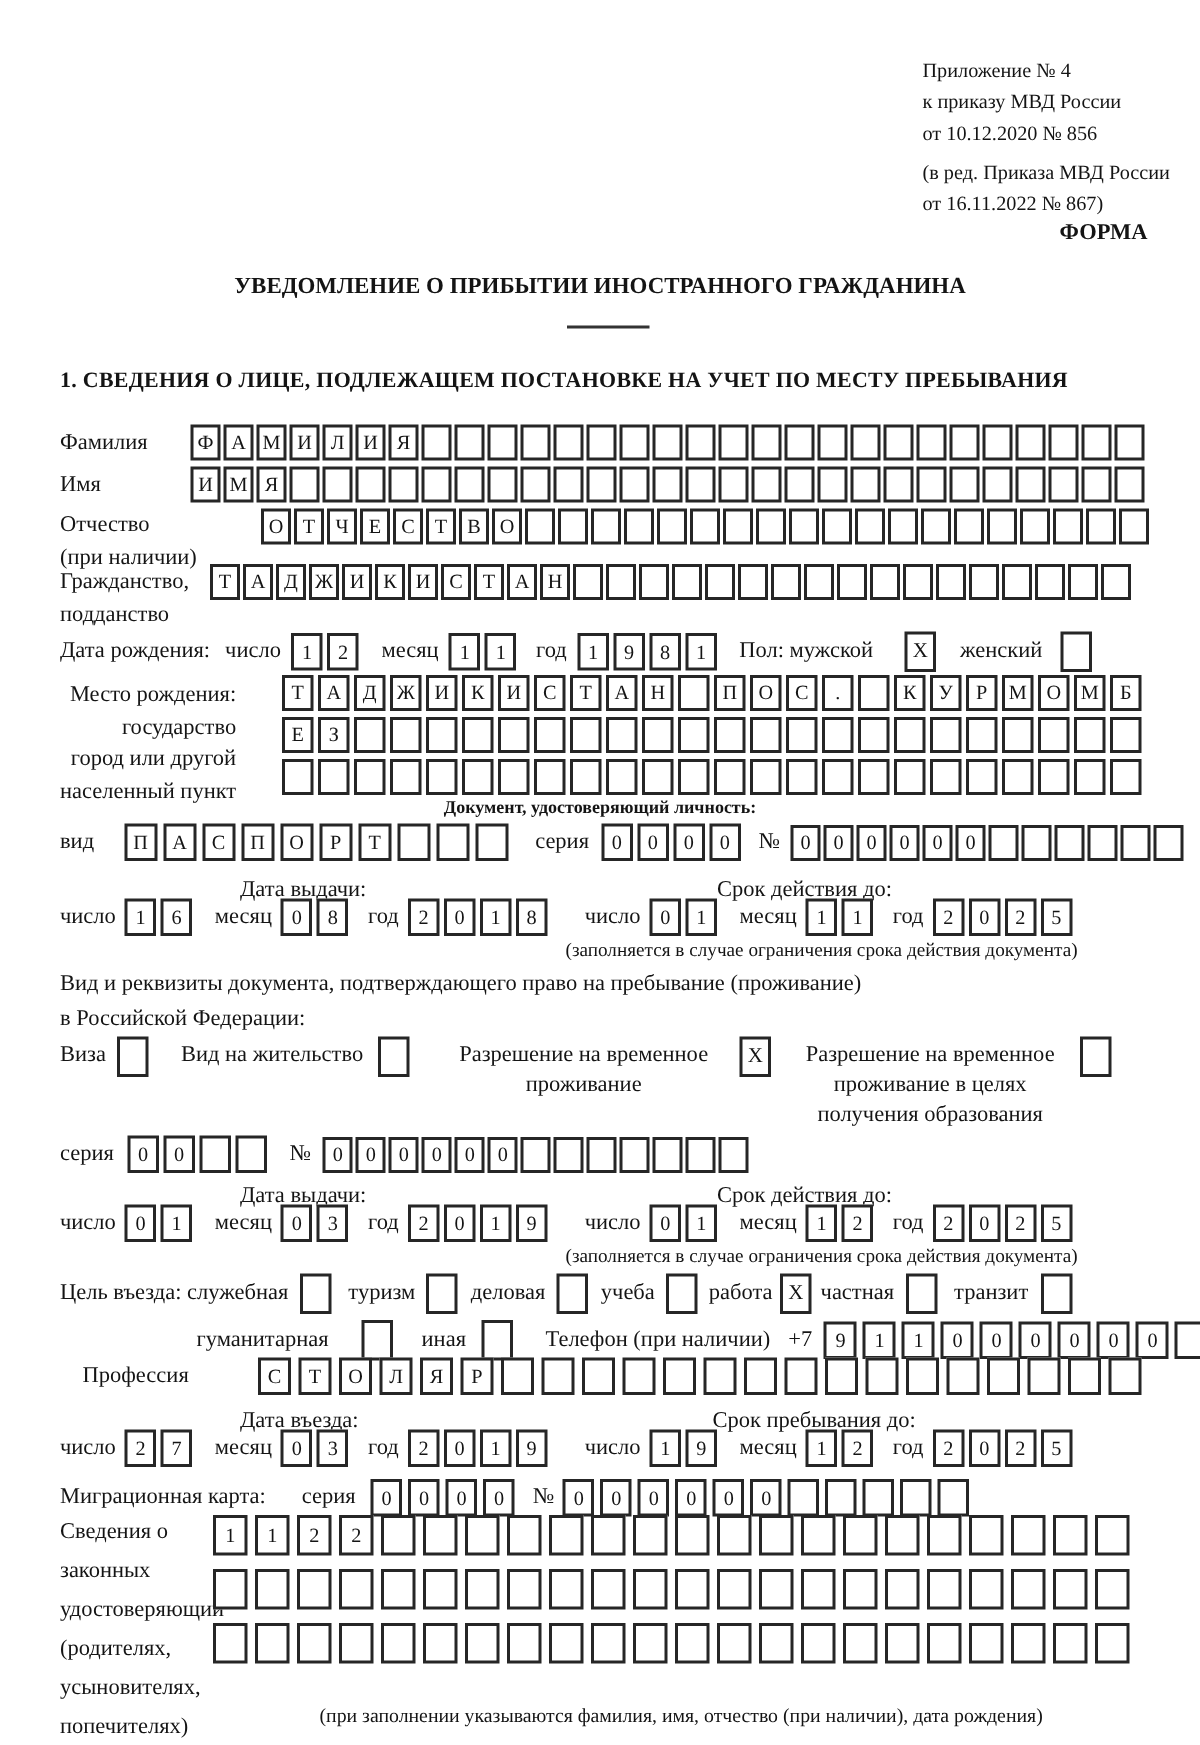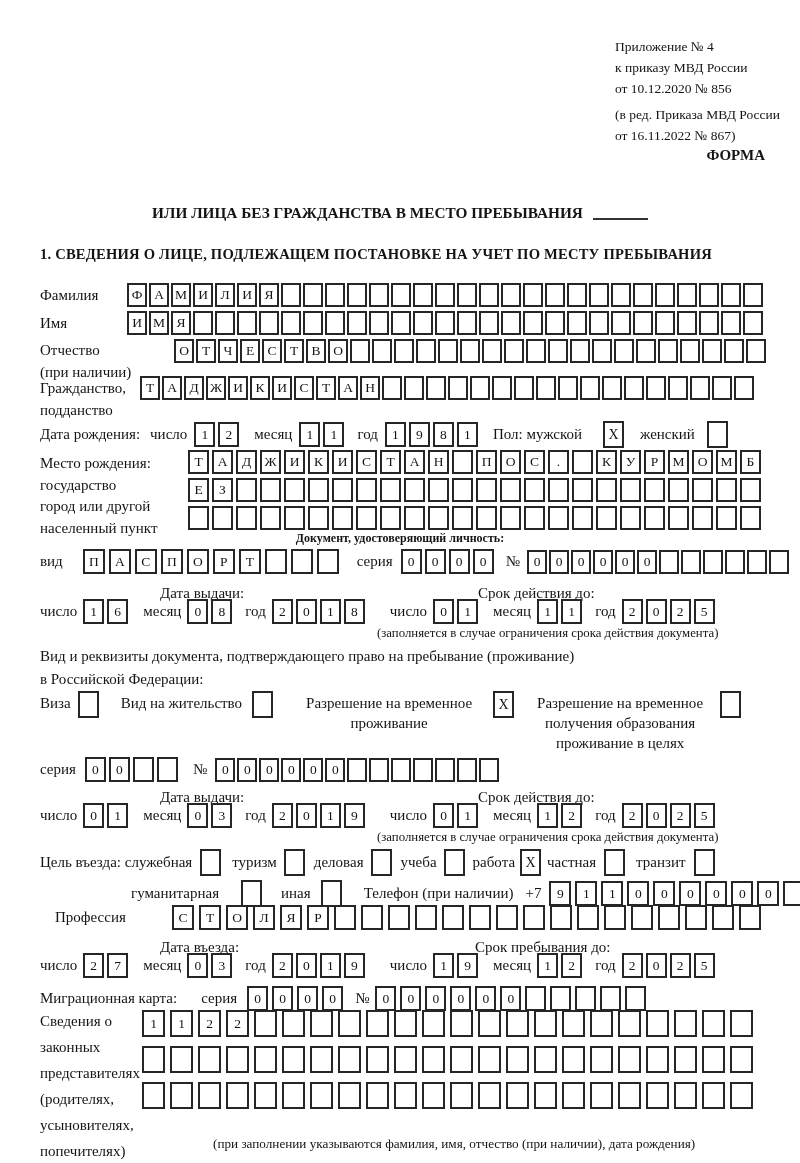--- a/index.html
+++ b/index.html
@@ -23,40 +23,41 @@
   .c27 .cell{width:22px;height:25px;margin-right:5px;}
   .c28 .cell{width:23px;height:27px;margin-right:5px;}
   .cb{width:21px;height:27px;border:2px solid #262626;display:inline-flex;align-items:center;
       justify-content:center;font-size:14px;box-sizing:border-box;flex:0 0 auto;background:#fff;}
   .frow{display:flex;align-items:center;white-space:nowrap;}
   .frow-top{display:flex;align-items:flex-start;white-space:nowrap;}
   .uline{display:inline-block;width:55px;border-bottom:2px solid #333;margin-left:10px;
          vertical-align:-2px;height:1px;}
   .optblock{text-align:center;line-height:20px;font-size:15px;white-space:normal;}
   .replabel div{line-height:26px;}
-  .bplabel div{line-height:21.5px;}
+  .bplabel div{line-height:21.5px;text-align:right;}
   .sp{display:inline-block;flex:0 0 auto;}
 </style>
 </head>
 <body>
 
 <div class="page">
 
   <div class="abs ref" style="left:615px;top:36px;">
     <div>Приложение № 4</div>
     <div>к приказу МВД России</div>
     <div>от 10.12.2020 № 856</div>
     <div class="gap">(в ред. Приказа МВД России</div>
     <div>от 16.11.2022 № 867)</div>
   </div>
 
   <div class="abs lb b" style="right:35px;top:147px;">ФОРМА</div>
 
+  <div class="abs center b" style="top:182px;font-size:15.3px;">УВЕДОМЛЕНИЕ О ПРИБЫТИИ ИНОСТРАННОГО ГРАЖДАНИНА</div>
   <div class="abs center b" style="top:204px;font-size:15.3px;">
-    <span>ИЛИ ЛИЦА БЕЗ ГРАЖДАНСТВА В МЕСТО ПРЕБЫВАНИЯ</span><span class="uline"></span>
+    <span class="uline"></span>
   </div>
 
   <div class="abs b" style="left:40px;top:246px;font-size:14.6px;letter-spacing:0.2px;">1. СВЕДЕНИЯ О ЛИЦЕ, ПОДЛЕЖАЩЕМ ПОСТАНОВКЕ НА УЧЕТ ПО МЕСТУ ПРЕБЫВАНИЯ</div>
 
   <span class="abs lb" style="left:40px;top:287px;">Фамилия</span>
   <div class="abs cells c20" style="left:127px;top:283px;">
       <span class="cell">Ф</span>
       <span class="cell">А</span>
       <span class="cell">М</span>
       <span class="cell">И</span>
@@ -385,22 +386,22 @@
     <span class="cb"></span>
     <span class="lb" style="margin:4px 10px 0 22px;">Вид на жительство</span>
     <span class="cb"></span>
     <div class="optblock" style="width:192px;margin:2px 8px 0 20px;">
       <div>Разрешение на временное</div>
       <div>проживание</div>
     </div>
     <span class="cb">X</span>
     <div class="optblock" style="width:188px;margin:2px 6px 0 12px;">
       <div>Разрешение на временное</div>
+      <div>проживание в целях</div>
       <div>получения образования</div>
-      <div>проживание в целях</div>
     </div>
     <span class="cb"></span>
   </div>
 
   <div class="abs frow" style="left:40px;top:757px;">
     <span class="lb" style="margin-right:9px;">серия</span>
     <span class="cells cdate">
         <span class="cell">0</span>
         <span class="cell">0</span>
         <span class="cell"></span>
@@ -592,21 +593,21 @@
         <span class="cell"></span>
         <span class="cell"></span>
         <span class="cell"></span>
         <span class="cell"></span>
       </span>
   </div>
 
   <div class="abs lb replabel" style="left:40px;top:1008px;">
     <div>Сведения о</div>
     <div>законных</div>
-    <div>представителях</div>
+    <div>удостоверяющий</div>
     <div>(родителях,</div>
     <div>усыновителях,</div>
     <div>попечителях)</div>
   </div>
   <div class="abs cells c28" style="left:142px;top:1010px;">
       <span class="cell">1</span>
       <span class="cell">1</span>
       <span class="cell">2</span>
       <span class="cell">2</span>
       <span class="cell"></span>

